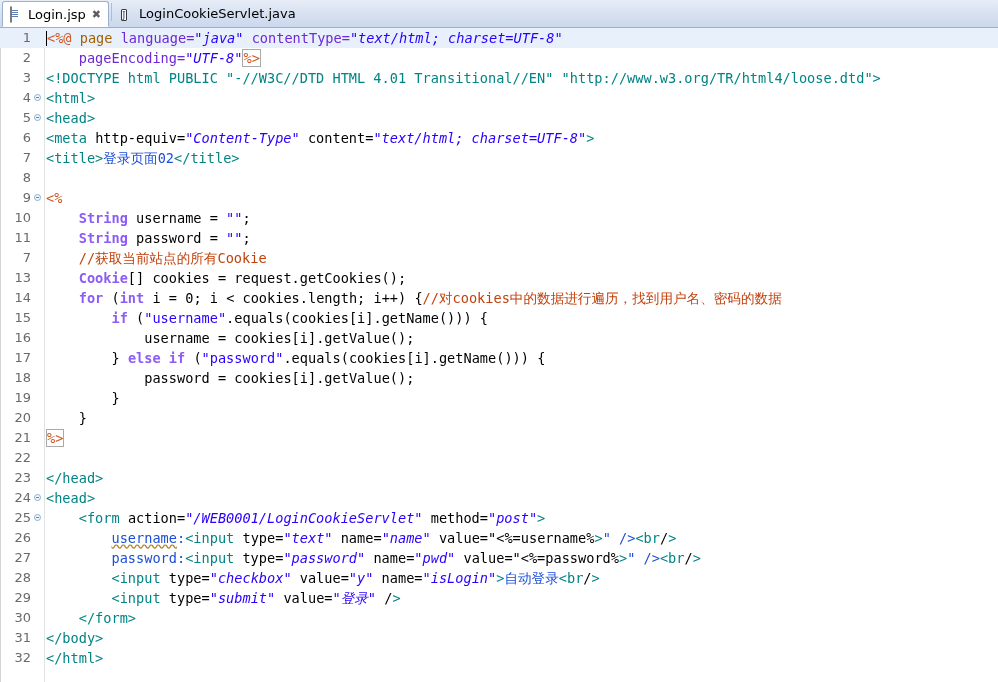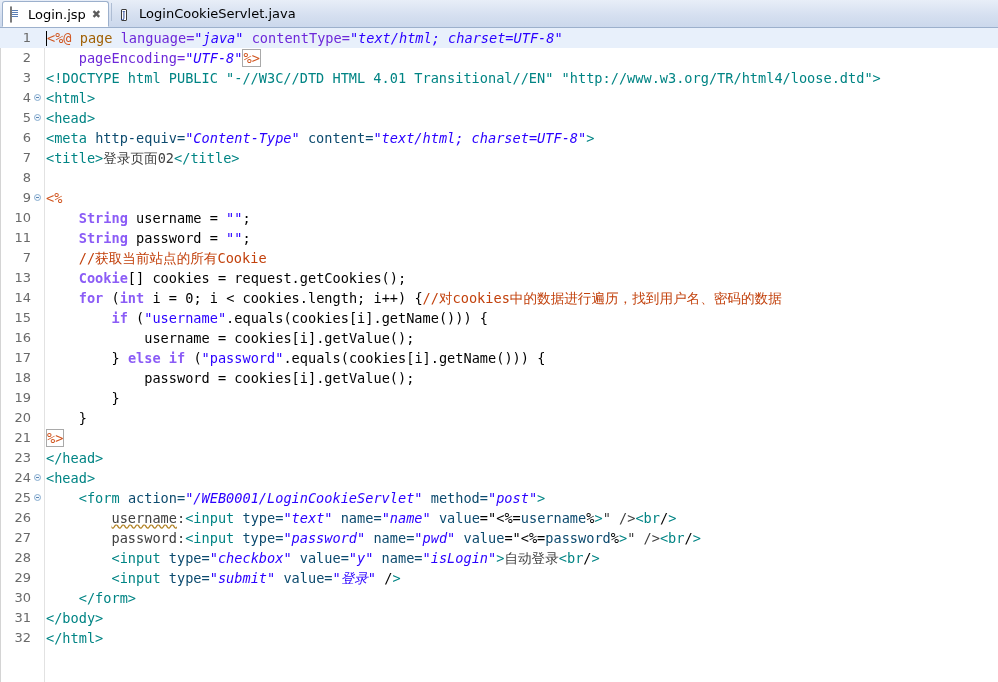--- a/index.html
+++ b/index.html
@@ -131,29 +131,29 @@
   }
   .src{
     flex:1;
     padding-left:2px;
     color:#000;
   }
 
   
   .t-def   {color:#000000;}
   .t-tag   {color:#008484;}              
-  .t-attr  {color:#0c4a6e;}              
+  .t-attr  {color:#000000;}              
   .t-val   {color:#2a00ff;font-style:italic;} 
   .t-jsp   {color:#d1551f;}              
   .t-jspdir{color:#a16207;}              
   .t-jspattr{color:#6d28d9;}
   .t-kw    {color:#8b5cf6;font-weight:bold;}  
   .t-str   {color:#2a00ff;}              
   .t-cmt   {color:#c2410c;}              
-  .t-txt   {color:#404040;}
+  .t-txt   {color:#1d4ed8;}
 
   .caret{
     display:inline-block;width:1px;height:15px;
     background:#000;vertical-align:-3px;margin-right:0px;
   }
   .bracketbox{
     border:1px solid #a9a9a9;
     padding:0 0px;
     margin:0;
   }
@@ -204,20 +204,21 @@
         <div class="row"><div class="ln">7</div><div class="fold"></div><div class="src"><span class="t-def"> </span><span class="t-def"> </span><span class="t-def"> </span><span class="t-def"> </span><span class="t-cmt">//获取当前站点的所有Cookie</span></div></div>
         <div class="row"><div class="ln">13</div><div class="fold"></div><div class="src"><span class="t-def"> </span><span class="t-def"> </span><span class="t-def"> </span><span class="t-def"> </span><span class="t-kw">Cookie</span><span class="t-def">[</span><span class="t-def">]</span><span class="t-def"> </span><span class="t-def">cookies</span><span class="t-def"> </span><span class="t-def">=</span><span class="t-def"> </span><span class="t-def">request</span><span class="t-def">.</span><span class="t-def">getCookies</span><span class="t-def">(</span><span class="t-def">)</span><span class="t-def">;</span></div></div>
         <div class="row"><div class="ln">14</div><div class="fold"></div><div class="src"><span class="t-def"> </span><span class="t-def"> </span><span class="t-def"> </span><span class="t-def"> </span><span class="t-kw">for</span><span class="t-def"> </span><span class="t-def">(</span><span class="t-kw">int</span><span class="t-def"> </span><span class="t-def">i</span><span class="t-def"> </span><span class="t-def">=</span><span class="t-def"> </span><span class="t-def">0</span><span class="t-def">;</span><span class="t-def"> </span><span class="t-def">i</span><span class="t-def"> </span><span class="t-def">&lt;</span><span class="t-def"> </span><span class="t-def">cookies</span><span class="t-def">.</span><span class="t-def">length</span><span class="t-def">;</span><span class="t-def"> </span><span class="t-def">i</span><span class="t-def">+</span><span class="t-def">+</span><span class="t-def">)</span><span class="t-def"> </span><span class="t-def">{</span><span class="t-cmt">//对cookies中的数据进行遍历，找到用户名、密码的数据</span></div></div>
         <div class="row"><div class="ln">15</div><div class="fold"></div><div class="src"><span class="t-def"> </span><span class="t-def"> </span><span class="t-def"> </span><span class="t-def"> </span><span class="t-def"> </span><span class="t-def"> </span><span class="t-def"> </span><span class="t-def"> </span><span class="t-kw">if</span><span class="t-def"> </span><span class="t-def">(</span><span class="t-str">"username"</span><span class="t-def">.</span><span class="t-def">equals</span><span class="t-def">(</span><span class="t-def">cookies</span><span class="t-def">[</span><span class="t-def">i</span><span class="t-def">]</span><span class="t-def">.</span><span class="t-def">getName</span><span class="t-def">(</span><span class="t-def">)</span><span class="t-def">)</span><span class="t-def">)</span><span class="t-def"> </span><span class="t-def">{</span></div></div>
         <div class="row"><div class="ln">16</div><div class="fold"></div><div class="src"><span class="t-def"> </span><span class="t-def"> </span><span class="t-def"> </span><span class="t-def"> </span><span class="t-def"> </span><span class="t-def"> </span><span class="t-def"> </span><span class="t-def"> </span><span class="t-def"> </span><span class="t-def"> </span><span class="t-def"> </span><span class="t-def"> </span><span class="t-def">username</span><span class="t-def"> </span><span class="t-def">=</span><span class="t-def"> </span><span class="t-def">cookies</span><span class="t-def">[</span><span class="t-def">i</span><span class="t-def">]</span><span class="t-def">.</span><span class="t-def">getValue</span><span class="t-def">(</span><span class="t-def">)</span><span class="t-def">;</span></div></div>
         <div class="row"><div class="ln">17</div><div class="fold"></div><div class="src"><span class="t-def"> </span><span class="t-def"> </span><span class="t-def"> </span><span class="t-def"> </span><span class="t-def"> </span><span class="t-def"> </span><span class="t-def"> </span><span class="t-def"> </span><span class="t-def">}</span><span class="t-def"> </span><span class="t-kw">else</span><span class="t-def"> </span><span class="t-kw">if</span><span class="t-def"> </span><span class="t-def">(</span><span class="t-str">"password"</span><span class="t-def">.</span><span class="t-def">equals</span><span class="t-def">(</span><span class="t-def">cookies</span><span class="t-def">[</span><span class="t-def">i</span><span class="t-def">]</span><span class="t-def">.</span><span class="t-def">getName</span><span class="t-def">(</span><span class="t-def">)</span><span class="t-def">)</span><span class="t-def">)</span><span class="t-def"> </span><span class="t-def">{</span></div></div>
         <div class="row"><div class="ln">18</div><div class="fold"></div><div class="src"><span class="t-def"> </span><span class="t-def"> </span><span class="t-def"> </span><span class="t-def"> </span><span class="t-def"> </span><span class="t-def"> </span><span class="t-def"> </span><span class="t-def"> </span><span class="t-def"> </span><span class="t-def"> </span><span class="t-def"> </span><span class="t-def"> </span><span class="t-def">password</span><span class="t-def"> </span><span class="t-def">=</span><span class="t-def"> </span><span class="t-def">cookies</span><span class="t-def">[</span><span class="t-def">i</span><span class="t-def">]</span><span class="t-def">.</span><span class="t-def">getValue</span><span class="t-def">(</span><span class="t-def">)</span><span class="t-def">;</span></div></div>
         <div class="row"><div class="ln">19</div><div class="fold"></div><div class="src"><span class="t-def"> </span><span class="t-def"> </span><span class="t-def"> </span><span class="t-def"> </span><span class="t-def"> </span><span class="t-def"> </span><span class="t-def"> </span><span class="t-def"> </span><span class="t-def">}</span></div></div>
         <div class="row"><div class="ln">20</div><div class="fold"></div><div class="src"><span class="t-def"> </span><span class="t-def"> </span><span class="t-def"> </span><span class="t-def"> </span><span class="t-def">}</span></div></div>
         <div class="row"><div class="ln">21</div><div class="fold"></div><div class="src"><span class="t-jsp bracketbox">%&gt;</span></div></div>
+        <div class="row"><div class="ln">22</div><div class="fold"></div><div class="src">&nbsp;</div></div>
         <div class="row"><div class="ln">23</div><div class="fold"></div><div class="src"><span class="t-tag">&lt;</span><span class="t-tag">/head</span><span class="t-tag">&gt;</span></div></div>
         <div class="row"><div class="ln">24</div><div class="fold has"></div><div class="src"><span class="t-tag">&lt;</span><span class="t-tag">head</span><span class="t-tag">&gt;</span></div></div>
         <div class="row"><div class="ln">25</div><div class="fold has"></div><div class="src"><span class="t-txt">    </span><span class="t-tag">&lt;</span><span class="t-tag">form</span> <span class="t-attr">action</span><span class="t-attr">=</span><span class="t-val">"/WEB0001/LoginCookieServlet"</span> <span class="t-attr">method</span><span class="t-attr">=</span><span class="t-val">"post"</span><span class="t-tag">&gt;</span></div></div>
         <div class="row"><div class="ln">26</div><div class="fold"></div><div class="src"><span class="t-txt">        <span class="squiggle">username</span>:</span><span class="t-tag">&lt;</span><span class="t-tag">input</span> <span class="t-attr">type</span><span class="t-attr">=</span><span class="t-val">"text"</span> <span class="t-attr">name</span><span class="t-attr">=</span><span class="t-val">"name"</span> <span class="t-attr">value</span>="&lt;%=<span class="t-attr">username</span>%<span class="t-tag">&gt;</span><span class="t-txt">" /&gt;</span><span class="t-tag">&lt;</span><span class="t-tag">br</span>/<span class="t-tag">&gt;</span></div></div>
         <div class="row"><div class="ln">27</div><div class="fold"></div><div class="src"><span class="t-txt">        password:</span><span class="t-tag">&lt;</span><span class="t-tag">input</span> <span class="t-attr">type</span><span class="t-attr">=</span><span class="t-val">"password"</span> <span class="t-attr">name</span><span class="t-attr">=</span><span class="t-val">"pwd"</span> <span class="t-attr">value</span>="&lt;%=<span class="t-attr">password</span>%<span class="t-tag">&gt;</span><span class="t-txt">" /&gt;</span><span class="t-tag">&lt;</span><span class="t-tag">br</span>/<span class="t-tag">&gt;</span></div></div>
         <div class="row"><div class="ln">28</div><div class="fold"></div><div class="src"><span class="t-txt">        </span><span class="t-tag">&lt;</span><span class="t-tag">input</span> <span class="t-attr">type</span><span class="t-attr">=</span><span class="t-val">"checkbox"</span> <span class="t-attr">value</span><span class="t-attr">=</span><span class="t-val">"y"</span> <span class="t-attr">name</span><span class="t-attr">=</span><span class="t-val">"isLogin"</span><span class="t-tag">&gt;</span><span class="t-txt">自动登录</span><span class="t-tag">&lt;</span><span class="t-tag">br</span>/<span class="t-tag">&gt;</span></div></div>
         <div class="row"><div class="ln">29</div><div class="fold"></div><div class="src"><span class="t-txt">        </span><span class="t-tag">&lt;</span><span class="t-tag">input</span> <span class="t-attr">type</span><span class="t-attr">=</span><span class="t-val">"submit"</span> <span class="t-attr">value</span><span class="t-attr">=</span><span class="t-val">"登录"</span> /<span class="t-tag">&gt;</span></div></div>
         <div class="row"><div class="ln">30</div><div class="fold"></div><div class="src"><span class="t-txt">    </span><span class="t-tag">&lt;</span><span class="t-tag">/form</span><span class="t-tag">&gt;</span></div></div>
         <div class="row"><div class="ln">31</div><div class="fold"></div><div class="src"><span class="t-tag">&lt;</span><span class="t-tag">/body</span><span class="t-tag">&gt;</span></div></div>
         <div class="row"><div class="ln">32</div><div class="fold"></div><div class="src"><span class="t-tag">&lt;</span><span class="t-tag">/html</span><span class="t-tag">&gt;</span></div></div>

